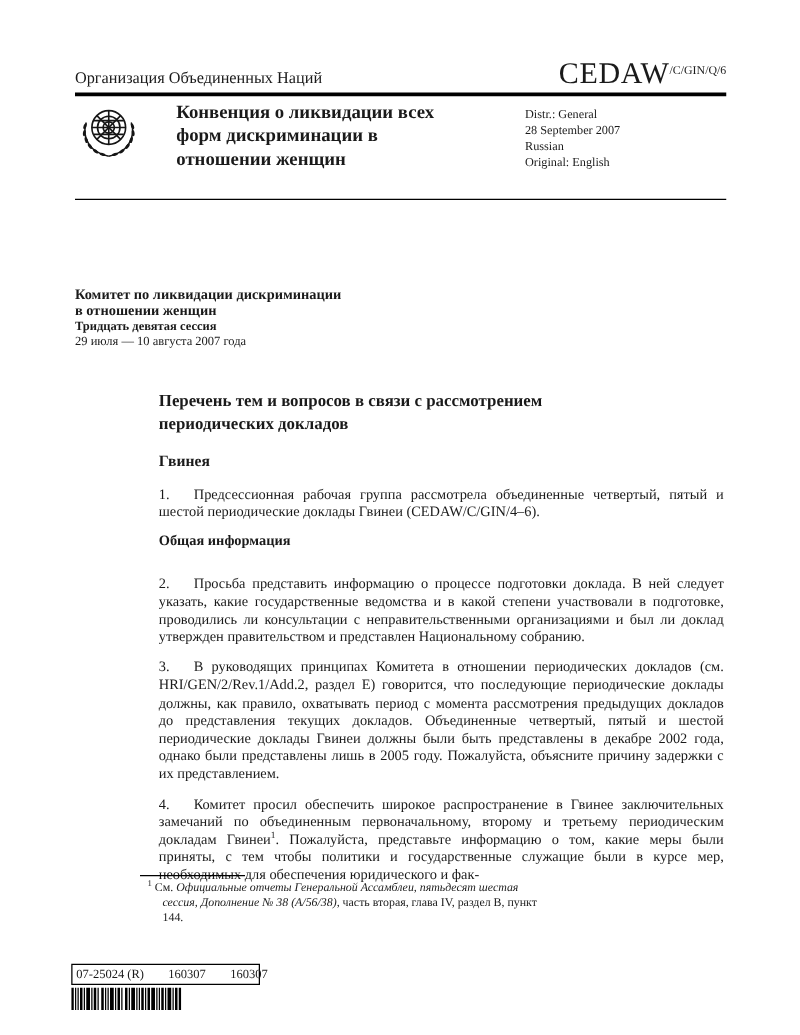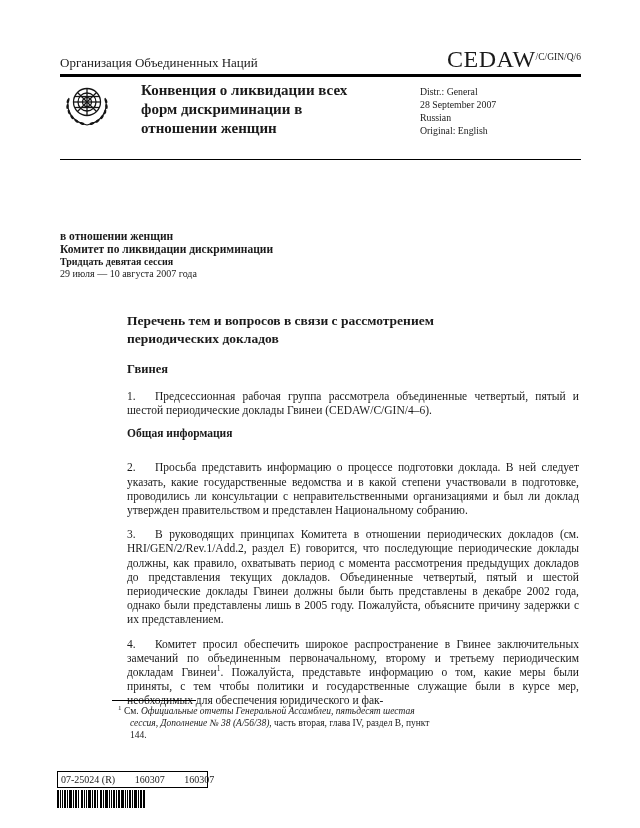--- a/index.html
+++ b/index.html
@@ -111,22 +111,22 @@
   <div class="distr-block">
     <div>Distr.: General</div>
     <div>28 September 2007</div>
     <div>Russian</div>
     <div>Original: English</div>
   </div>
 
   <div class="thin-rule"></div>
 
   <div class="session-block">
+    <div class="committee">Комитет по ликвидации дискриминации</div>
     <div class="committee">в отношении женщин</div>
-    <div class="committee">Комитет по ликвидации дискриминации</div>
     <div class="wg bold">Тридцать девятая сессия</div>
     <div class="wg">29 июля — 10 августа 2007 года</div>
   </div>
 
   <div class="body-col">
     <h1 class="doc-title"><span>Перечень тем и вопросов в связи с рассмотрением</span><br><span>периодических докладов</span></h1>
 
     <h2 class="country">Гвинея</h2>
 
     <p class="para"><span class="pnum">1.</span><span>Предсессионная рабочая группа рассмотрела объединенные четвертый, пятый и шестой периодические доклады Гвинеи (CEDAW/C/GIN/4–6).</span></p>

